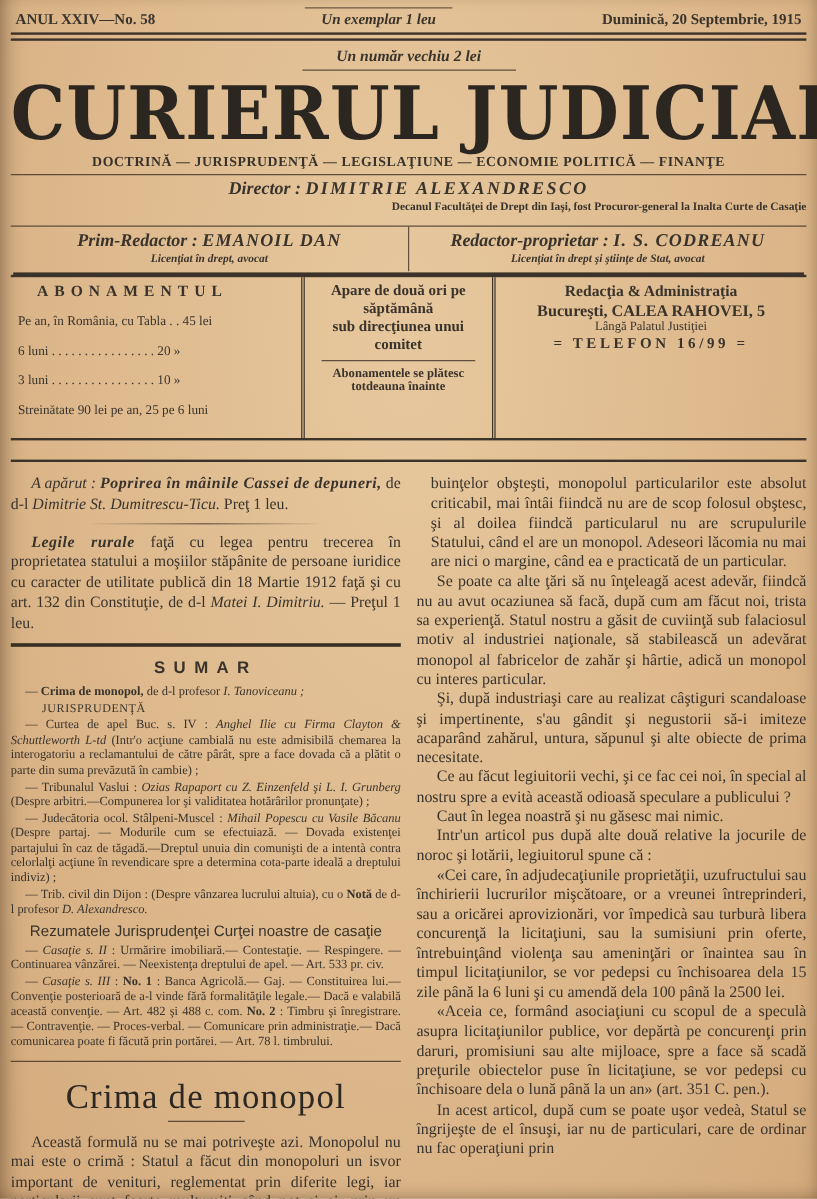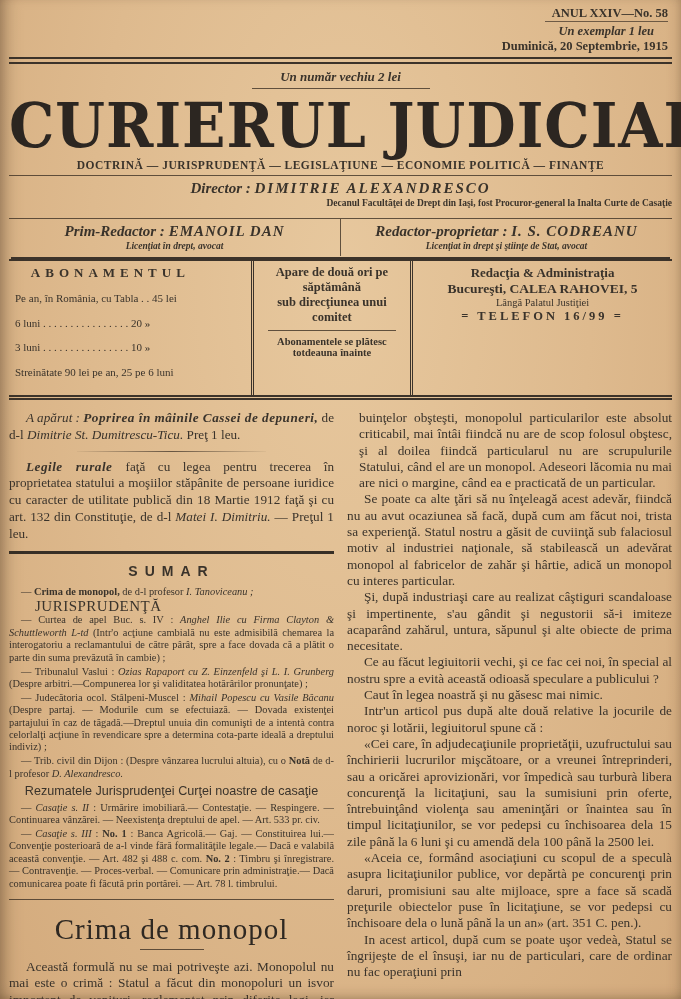--- a/index.html
+++ b/index.html
@@ -16,21 +16,21 @@
 
   
   .rule-thin{border:0;border-top:1px solid rgba(62,50,38,.8);margin:0;}
   .rule-double{border:0;border-top:2px solid #3c332a;border-bottom:2px solid #3c332a;height:3px;margin:0;background:transparent;}
   .rule-heavy{border:0;border-top:3px solid #372f26;margin:8px 0;}
   .rule-fade{border:0;height:1px;margin:7px auto;width:58%;
     background:linear-gradient(90deg, rgba(62,50,38,.05), rgba(62,50,38,.75), rgba(62,50,38,.05));}
 
   
   .top-row{display:flex;justify-content:space-between;align-items:flex-end;
-    padding:6px 4px 3px;font-size:12.5px;font-weight:bold;flex-direction:column;}
+    padding:6px 4px 3px;font-size:12.5px;font-weight:bold;}
   .top-center{font-style:italic;border-top:1px solid rgba(62,50,38,.7);padding:2px 14px 0;}
   .old-price{text-align:center;font-style:italic;font-weight:bold;font-size:13px;margin-top:5px;}
   .old-price-rule{width:178px;margin:3px auto 0;}
 
   
   .masthead{
     text-align:center;font-family:"DejaVu Serif","Liberation Serif",serif;
     font-size:57px;font-weight:bold;color:#2c2621;letter-spacing:1px;
     transform:scaleY(1.08);transform-origin:top center;
     margin-top:2px;line-height:64px;white-space:nowrap;
@@ -47,21 +47,21 @@
   .editor-cell{flex:1;text-align:center;padding:4px 4px 5px;}
   .editor-cell + .editor-cell{border-left:1px solid rgba(62,50,38,.8);}
   .editor-main{font-size:15px;}
   .editor-main .label{font-style:italic;font-weight:bold;}
   .editor-main .name{font-weight:bold;font-style:italic;letter-spacing:1px;}
   .editor-sub{font-size:9.5px;font-style:italic;font-weight:bold;margin-top:1px;}
 
   
   .infobar{display:flex;border-top:2px solid #3c332a;box-shadow:0 -4px 0 -2px #3c332a;
     border-bottom:2px solid #3c332a;margin-top:3px;}
-  .infobar-wrap{border-bottom:2px solid #3c332a;padding-bottom:1px;}
+  .infobar-wrap{border-bottom:2px solid #3c332a;padding-bottom:16px;}
   .infobox{padding:4px 6px 5px;box-sizing:border-box;}
   .infobox + .infobox{border-left:3px double #3c332a;}
   .box-sub{width:32.5%;}
   .box-freq{width:25.5%;margin-left:39px;}
   .box-addr{width:42%;}
   .sub-title{text-align:center;font-weight:bold;font-size:13px;letter-spacing:5px;}
   .sub-line{font-size:11px;line-height:13.5px;white-space:nowrap;overflow:hidden;}
   .freq-main{font-weight:bold;font-size:12.5px;text-align:center;line-height:15px;}
   .freq-rule{margin:5px 8px;}
   .freq-note{font-weight:bold;font-size:10.5px;text-align:center;}
@@ -75,21 +75,21 @@
   .col{flex:1;min-width:0;}
   .ann p{font-size:13.2px;line-height:16.8px;text-align:justify;margin:0 0 2px;text-indent:17px;}
   .seg-n{font-style:normal;font-weight:normal;}
   .seg-i{font-style:italic;}
   .seg-b{font-weight:bold;}
   .seg-bi{font-weight:bold;font-style:italic;letter-spacing:.5px;}
 
   .sumar-title{text-align:center;font-weight:bold;font-size:14px;letter-spacing:7px;
     font-family:"Liberation Sans",sans-serif;margin:9px 0 7px;}
   .sumar-list p{font-size:10.4px;line-height:12.4px;text-align:justify;margin:1.5px 0;text-indent:12px;}
-  .sumar-list p.subhead{font-size:15px;text-indent:26px;text-align:left;letter-spacing:.5px;margin:2px 0;}
+  .sumar-list p.subhead{font-size:10px;text-indent:26px;text-align:left;letter-spacing:.5px;margin:2px 0;}
   .sumar-list p.heading2{font-family:"Liberation Sans",sans-serif;font-weight:bold;
     font-size:12.6px;text-align:center;text-indent:0;margin:5px 0 4px;}
 
   .headline{font-size:29px;font-weight:normal;text-align:center;color:#2e2822;
     margin:13px 0 3px;letter-spacing:1px;}
   .headline-rule{width:64px;margin:2px auto 9px;}
   .article p{font-size:13.3px;line-height:16.3px;text-align:justify;margin:0;text-indent:17px;}
   .col-right .article p:first-child{text-indent:0;margin-left:12px;}
 </style>
 </head>

